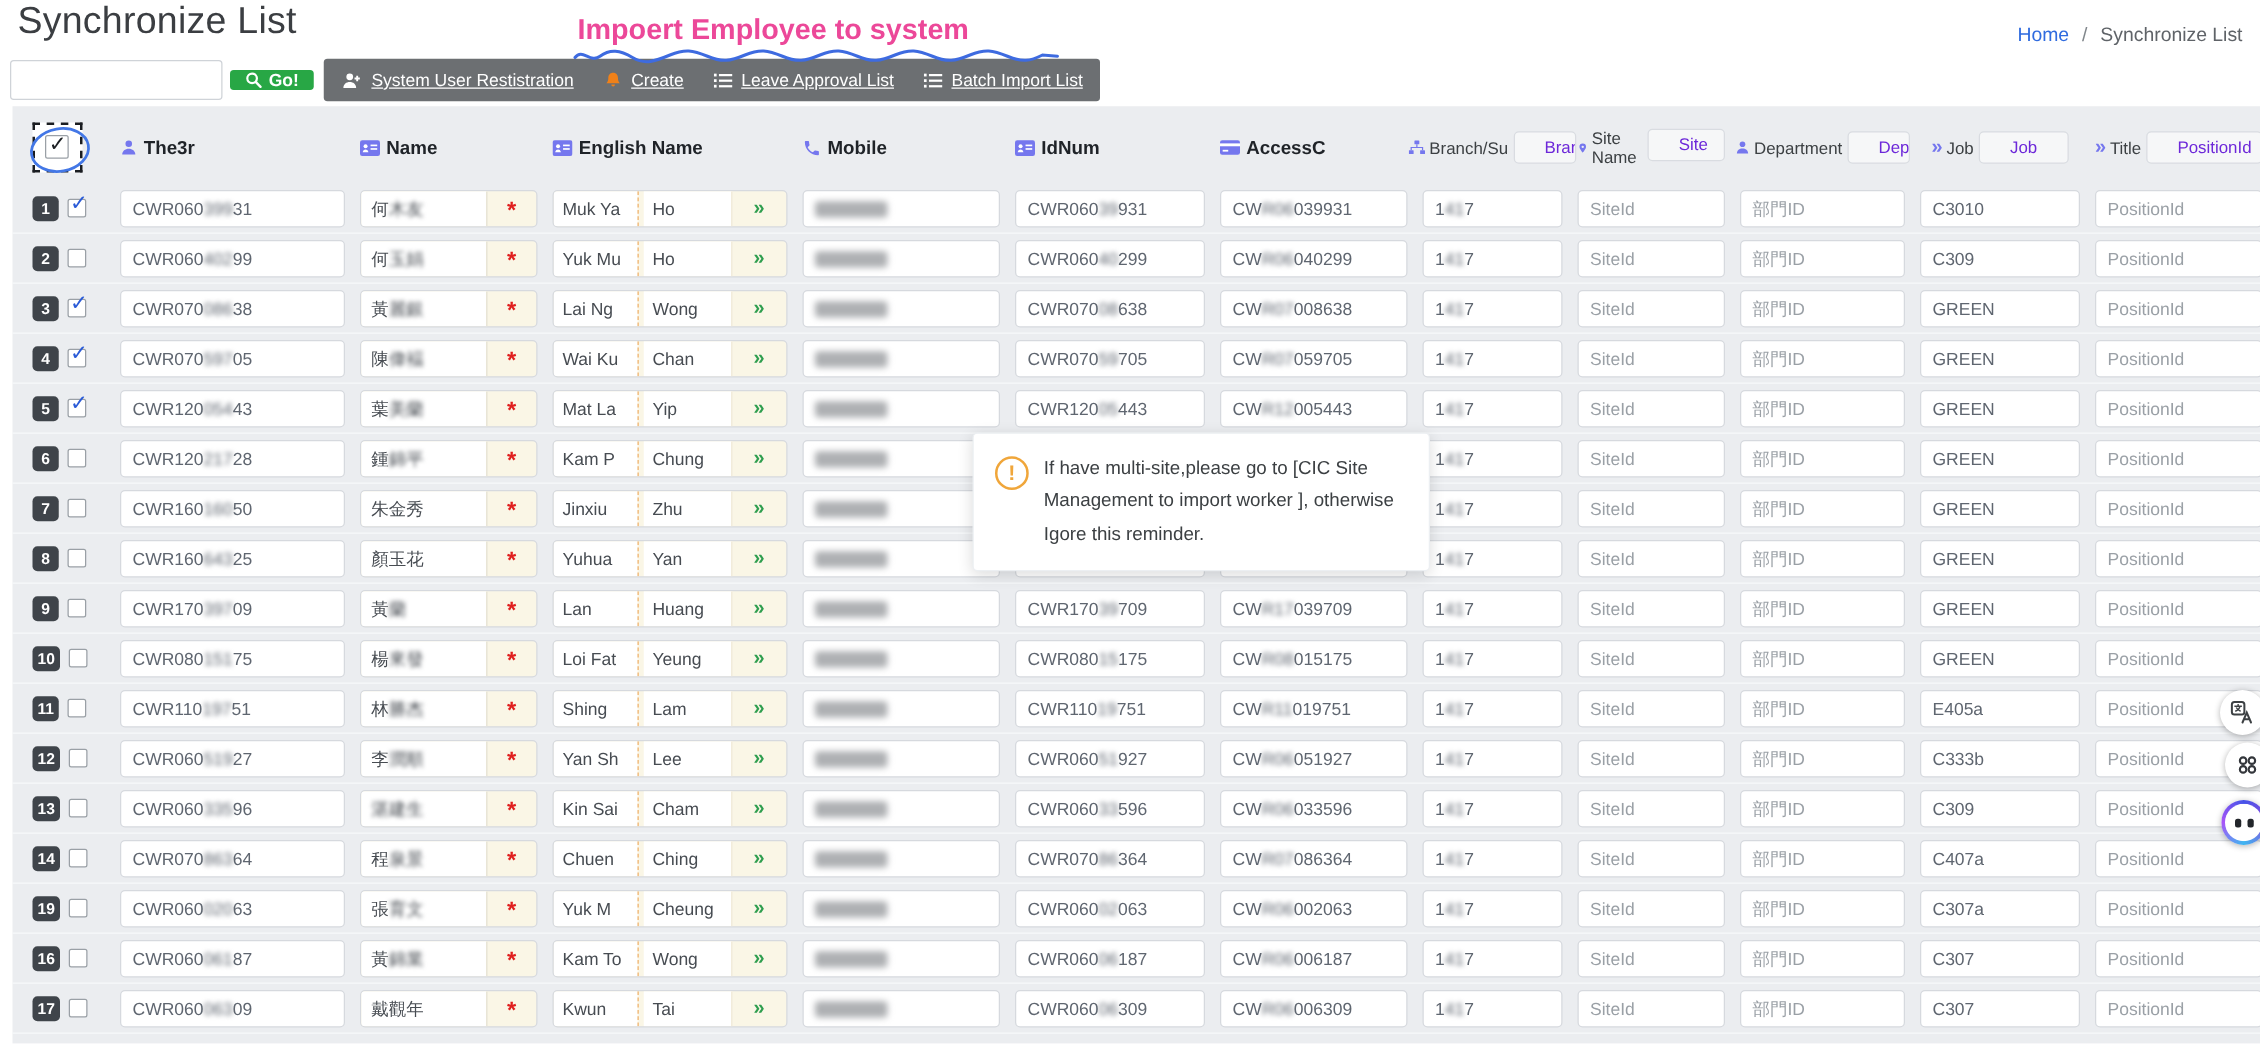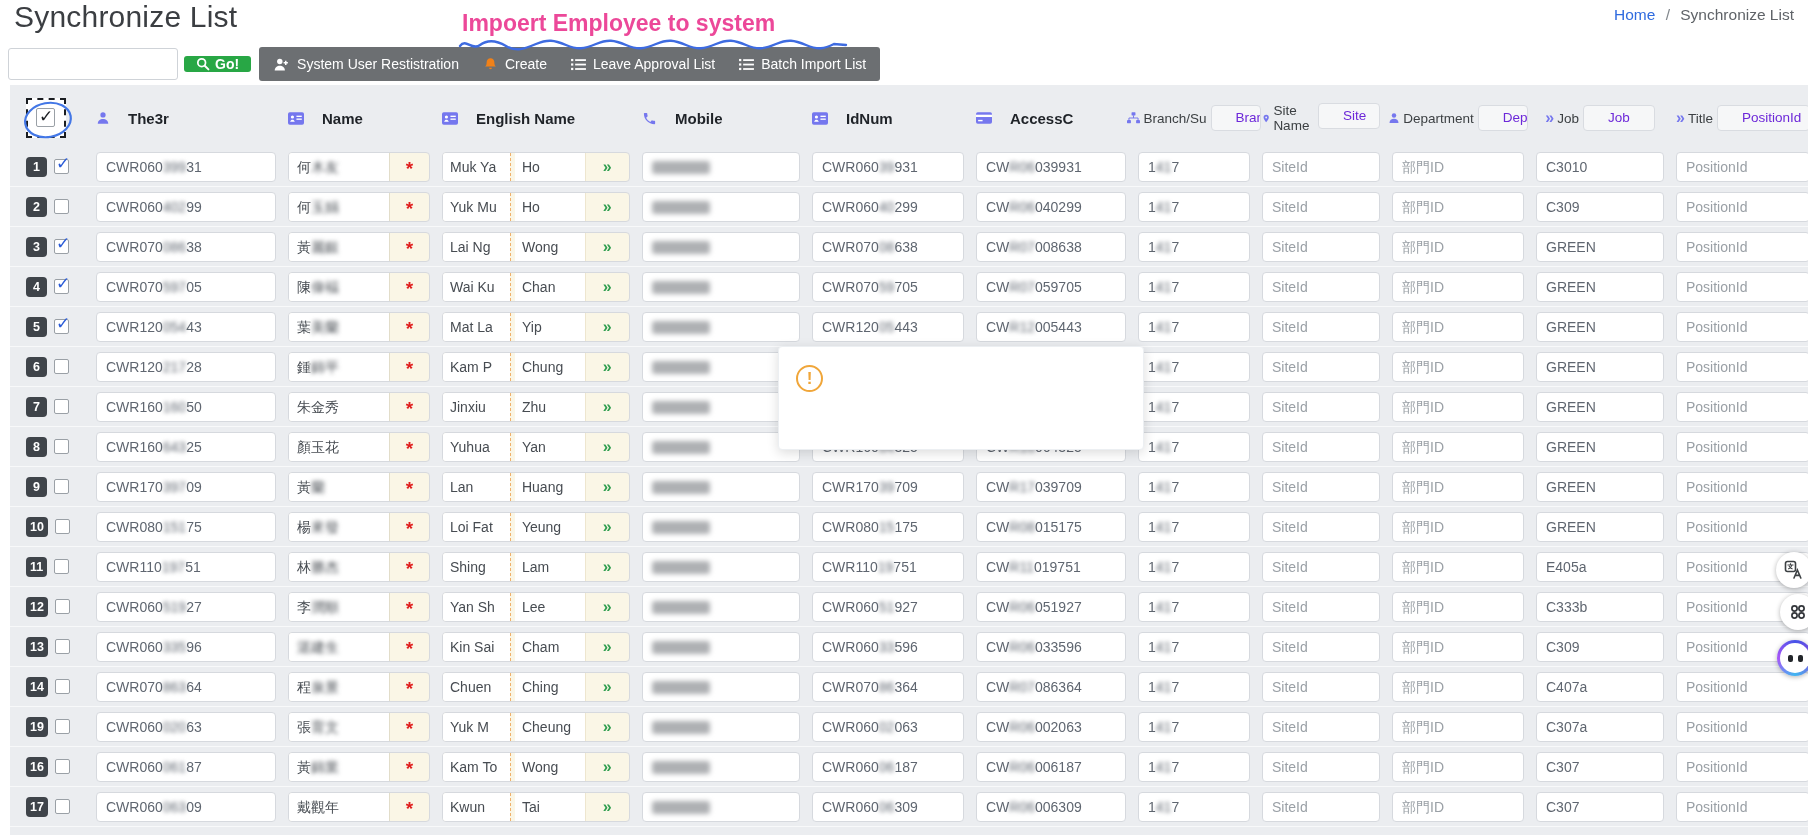--- a/index.html
+++ b/index.html
@@ -5,36 +5,36 @@
   *{box-sizing:border-box;margin:0;padding:0;}
   html,body{background:#fff;}
   body{font-family:"Liberation Sans","DejaVu Sans",sans-serif;color:#3c4043;}
   .page{position:relative;width:1808px;height:835px;overflow:hidden;background:#fff;}
 
   
   .topbar{position:relative;height:46px;}
   .page-title{position:absolute;left:14px;top:0px;font-size:30px;font-weight:400;color:#3b3e42;letter-spacing:.2px;}
   .annotation{position:absolute;left:462px;top:10px;font-size:23px;font-weight:700;color:#ec4899;}
   .annotation-underline{position:absolute;left:456px;top:36px;}
-  .breadcrumb{position:absolute;right:14px;top:6px;font-size:15.5px;color:#5f6368;}
+  .breadcrumb{position:absolute;right:14px;top:20px;font-size:15.5px;color:#5f6368;}
   .breadcrumb .home{color:#2f6bdf;cursor:pointer;}
   .breadcrumb .sep{margin:0 6px;color:#80868b;}
 
   
   .actionbar{display:flex;align-items:center;height:36px;padding-left:8px;gap:6px;}
   .search-input{width:170px;height:32px;border:1px solid #cfd3d8;border-radius:3px;padding:0 8px;font-size:14px;outline:none;}
   .go-btn{display:flex;align-items:center;gap:5px;height:16px;padding:0 12px;background:#28a745;border:none;border-radius:3px;color:#fff;font-weight:700;font-size:14px;cursor:pointer;}
   .graybar{display:flex;align-items:center;height:34px;background:#6c6f72;border-radius:3px;padding:0 14px;gap:24px;margin-left:2px;}
-  .gbtn{display:flex;align-items:center;gap:7px;color:#fff;font-size:14px;background:none;border:none;cursor:pointer;white-space:nowrap;}
+  .gbtn{display:flex;align-items:center;gap:7px;color:#fff;font-size:14px;background:none;border:none;cursor:pointer;white-space:nowrap;text-decoration:underline;}
 
   
   .tablewrap{position:relative;margin-left:10px;margin-top:3px;width:1798px;height:750px;background:#ebedf0;padding-top:4px;}
   .grid{display:grid;grid-template-columns:66px 180px 142px 188px 158px 152px 150px 112px 118px 132px 128px 134px;column-gap:12px;padding-left:8px;align-items:center;}
   .thead{height:58px;}
-  .th-bold{display:flex;align-items:center;gap:18px;font-size:15px;font-weight:700;color:#1f2328;}
+  .th-bold{display:flex;align-items:center;gap:5px;font-size:15px;font-weight:700;color:#1f2328;}
   .th-filter{display:flex;flex-direction:row;gap:4px;justify-content:center;}
   .th-filter .lab{display:flex;align-items:center;gap:3px;font-size:13.5px;color:#3c4043;}
   .filter-input{height:26px;line-height:24px;background:#f6f7f8;border:1px solid #d9dce1;border-radius:4px;color:#6d28d9;font-size:13.5px;padding:0 24px;overflow:hidden;white-space:nowrap;}
   .chevicon{color:#7577ee;font-weight:700;font-size:16px;line-height:1;}
 
   .selectall{position:relative;width:44px;height:42px;margin-left:8px;}
   .dashedbox{position:absolute;left:0;top:1px;width:40px;height:40px;border:2px dashed #1a1d21;background:#fff;}
   .cb{position:relative;display:inline-block;width:15px;height:15px;border:1.6px solid #9aa0a6;border-radius:2px;background:#fff;cursor:pointer;}
   .cb.checked::after{content:"\2713";position:absolute;top:-7px;left:1px;font-size:17px;font-weight:700;color:#2a5bd7;}
   .selectall .cb{position:absolute;left:10px;top:11px;width:19px;height:19px;}
@@ -677,20 +677,21 @@
           <div class="input ph">SiteId</div>
           <div class="input ph">部門ID</div>
           <div class="input">C307</div>
           <div class="input ph">PositionId</div>
         </div>
       </div>
   </div>
 
   <div class="popup">
     <div class="warncircle">!</div>
+    <div class="popup-text">If have multi-site,please go to [CIC Site Management to import worker ], otherwise Igore this reminder.</div>
   </div>
 
   <div class="floatbtn fb-translate">
     <svg width="20" height="20" viewBox="0 0 20 20">
         <rect x="1.5" y="1.5" width="10" height="10" rx="2" fill="none" stroke="#3c4043" stroke-width="1.6"></rect>
         <path d="M3.5 5h6M6.5 3.2v2M4.2 9c1.6-.6 3.4-2.2 3.8-4M8.5 9C7 8.4 5.6 7.2 5 6" stroke="#3c4043" stroke-width="1.1" fill="none"></path>
         <path d="M10 18l3.4-8 3.4 8M11.4 15.4h4.4" stroke="#3c4043" stroke-width="1.6" fill="none" stroke-linecap="round"></path>
       </svg>
   </div>
   <div class="floatbtn fb-apps">

